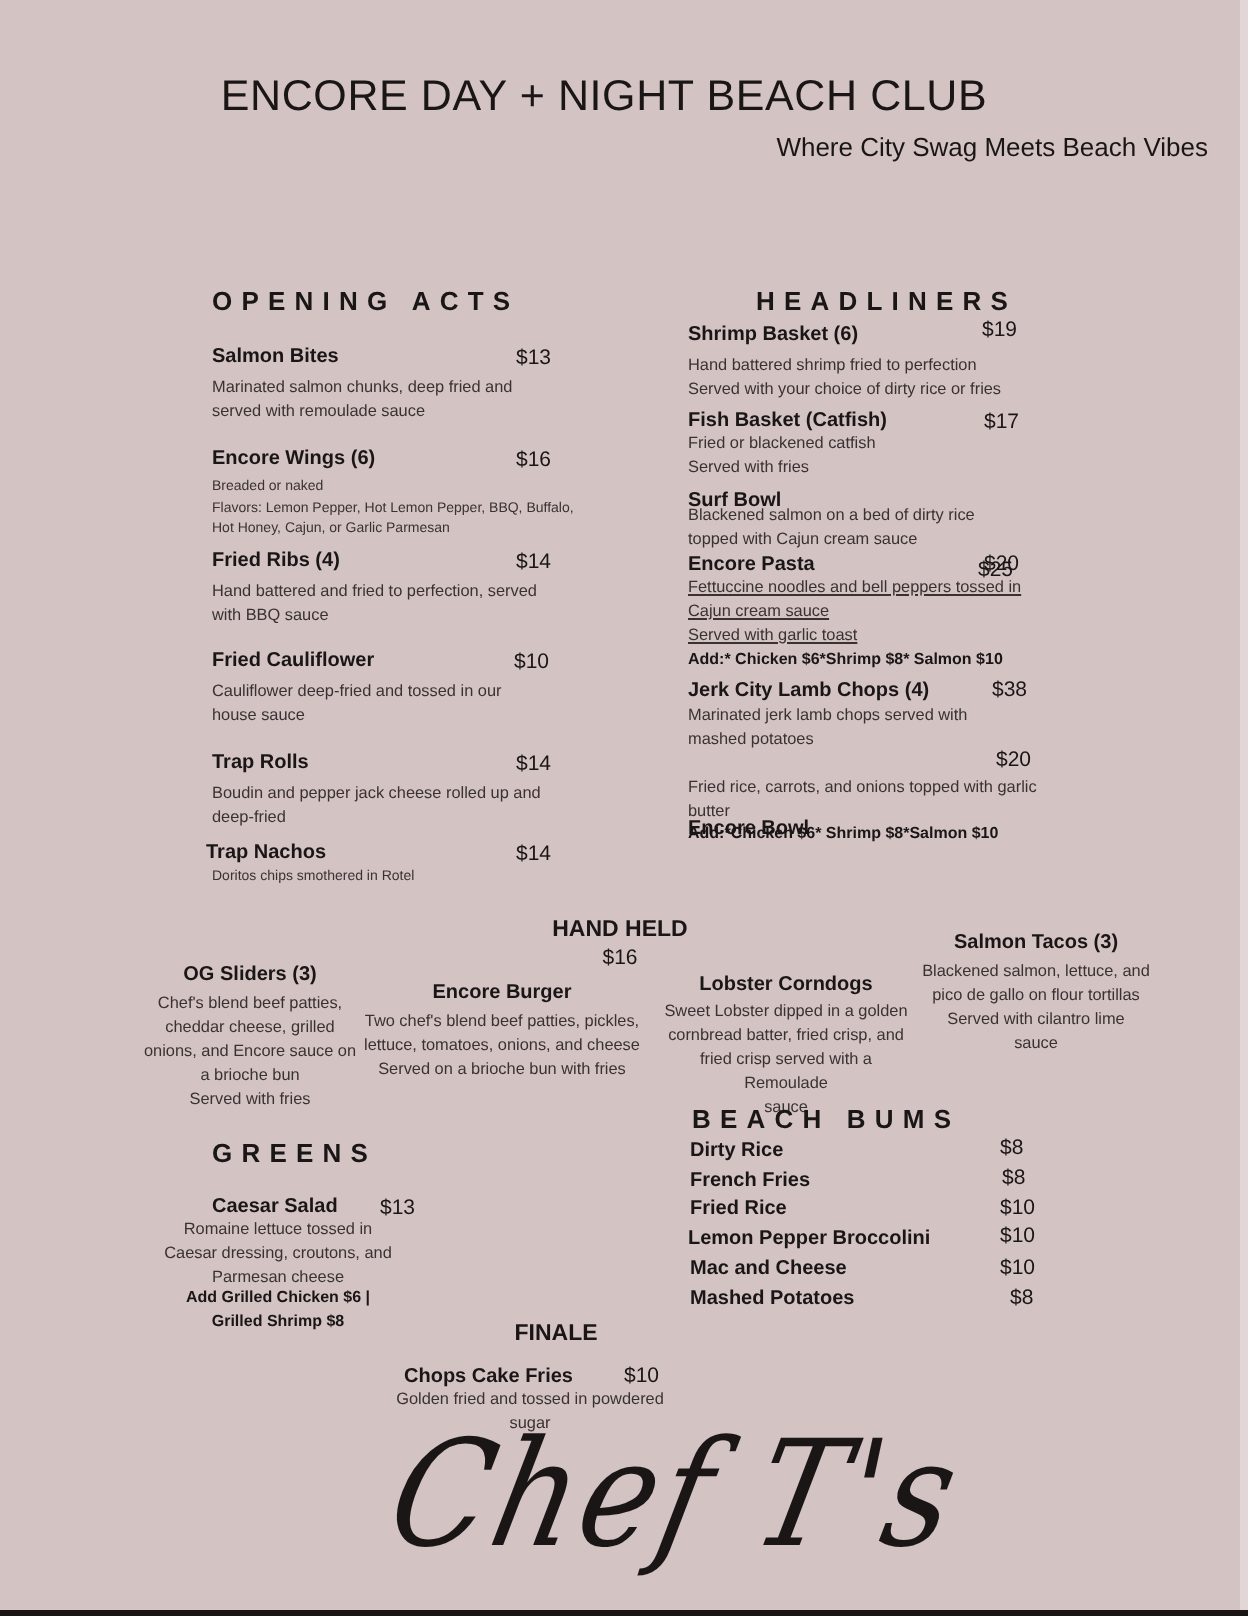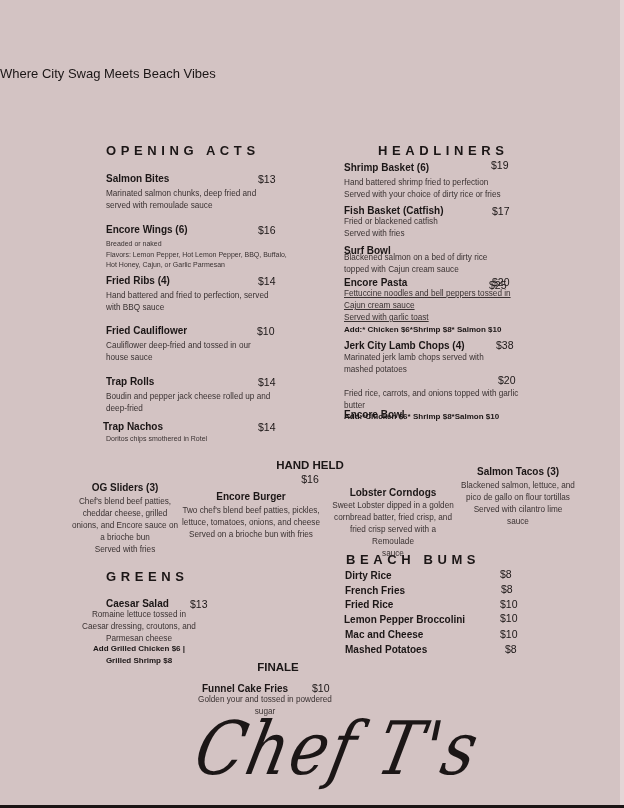--- a/index.html
+++ b/index.html
@@ -8,39 +8,40 @@
     background: #d3c3c3;
     font-family: "Liberation Sans", sans-serif;
     color: #1b1616;
     position: relative;
   }
   .page { position: absolute; left: 0; top: 0; width: 624px; height: 808px; }
   .edge-right { position: absolute; right: 0; top: 0; width: 4px; height: 808px; background: #e3d6d6; }
   .edge-bottom { position: absolute; left: 0; bottom: 0; width: 624px; height: 3px; background: #1a1414; }
   .abs { position: absolute; }
   .title { left: 0; width: 604px; top: 36px; text-align: center; font-size: 21.5px; letter-spacing: 0.3px; font-weight: 400; }
-  .subtitle { left: 0; width: 604px; top: 66px; text-align: left; font-size: 13px; }
+  .subtitle { left: 0; width: 604px; top: 66px; text-align: right; font-size: 13px; }
   .sec { font-weight: 700; font-size: 13px; letter-spacing: 4.6px; }
   .iname { font-weight: 700; font-size: 10px; }
   .price { font-size: 10.5px; }
   .desc { font-size: 8.2px; line-height: 12px; color: #3a3232; }
   .desc-s { font-size: 7px; line-height: 10.5px; color: #3a3232; }
   .add { font-size: 8px; font-weight: 700; line-height: 12px; }
   .center { text-align: center; }
   .sig {
     font-family: "DejaVu Serif", serif; font-style: italic;
     font-size: 64px; left: 206px; top: 706px; letter-spacing: 2px;
     transform: skewX(-12deg) scaleY(1.15); transform-origin: left top;
   }
 </style>
 </head>
 <body>
 
 <div class="page">
 
+  <div class="abs title">ENCORE DAY + NIGHT BEACH CLUB</div>
   <div class="abs subtitle">Where City Swag Meets Beach Vibes</div>
 
   <div class="abs sec" style="left:106px;top:143px;">OPENING ACTS</div>
 
   <div class="abs iname" style="left:106px;top:173px;">Salmon Bites</div>
   <div class="abs price" style="left:258px;top:173px;">$13</div>
   <div class="abs desc" style="left:106px;top:188px;">
     <div>Marinated salmon chunks, deep fried and</div>
     <div>served with remoulade sauce</div>
   </div>
@@ -191,24 +192,24 @@
     <div>Romaine lettuce tossed in</div>
     <div>Caesar dressing, croutons, and</div>
     <div>Parmesan cheese</div>
   </div>
   <div class="abs center add" style="left:76px;width:126px;top:643px;">
     <div>Add Grilled Chicken $6 |</div>
     <div>Grilled Shrimp $8</div>
   </div>
 
   <div class="abs center" style="left:240px;width:76px;top:661px;font-weight:700;font-size:11.5px;">FINALE</div>
-  <div class="abs iname" style="left:202px;top:683px;">Funnel Cake Fries</div>
+  <div class="abs iname" style="left:202px;top:683px;">Chops Cake Fries</div>
   <div class="abs price" style="left:312px;top:682px;">$10</div>
   <div class="abs center desc" style="left:190px;width:150px;top:694px;">
-    <div>Golden your and tossed in powdered</div>
+    <div>Golden fried and tossed in powdered</div>
     <div>sugar</div>
   </div>
 
   <div class="abs sig">Chef T's</div>
 
   <div class="edge-right"></div>
   <div class="edge-bottom"></div>
 </div>
 
 </body></html>

